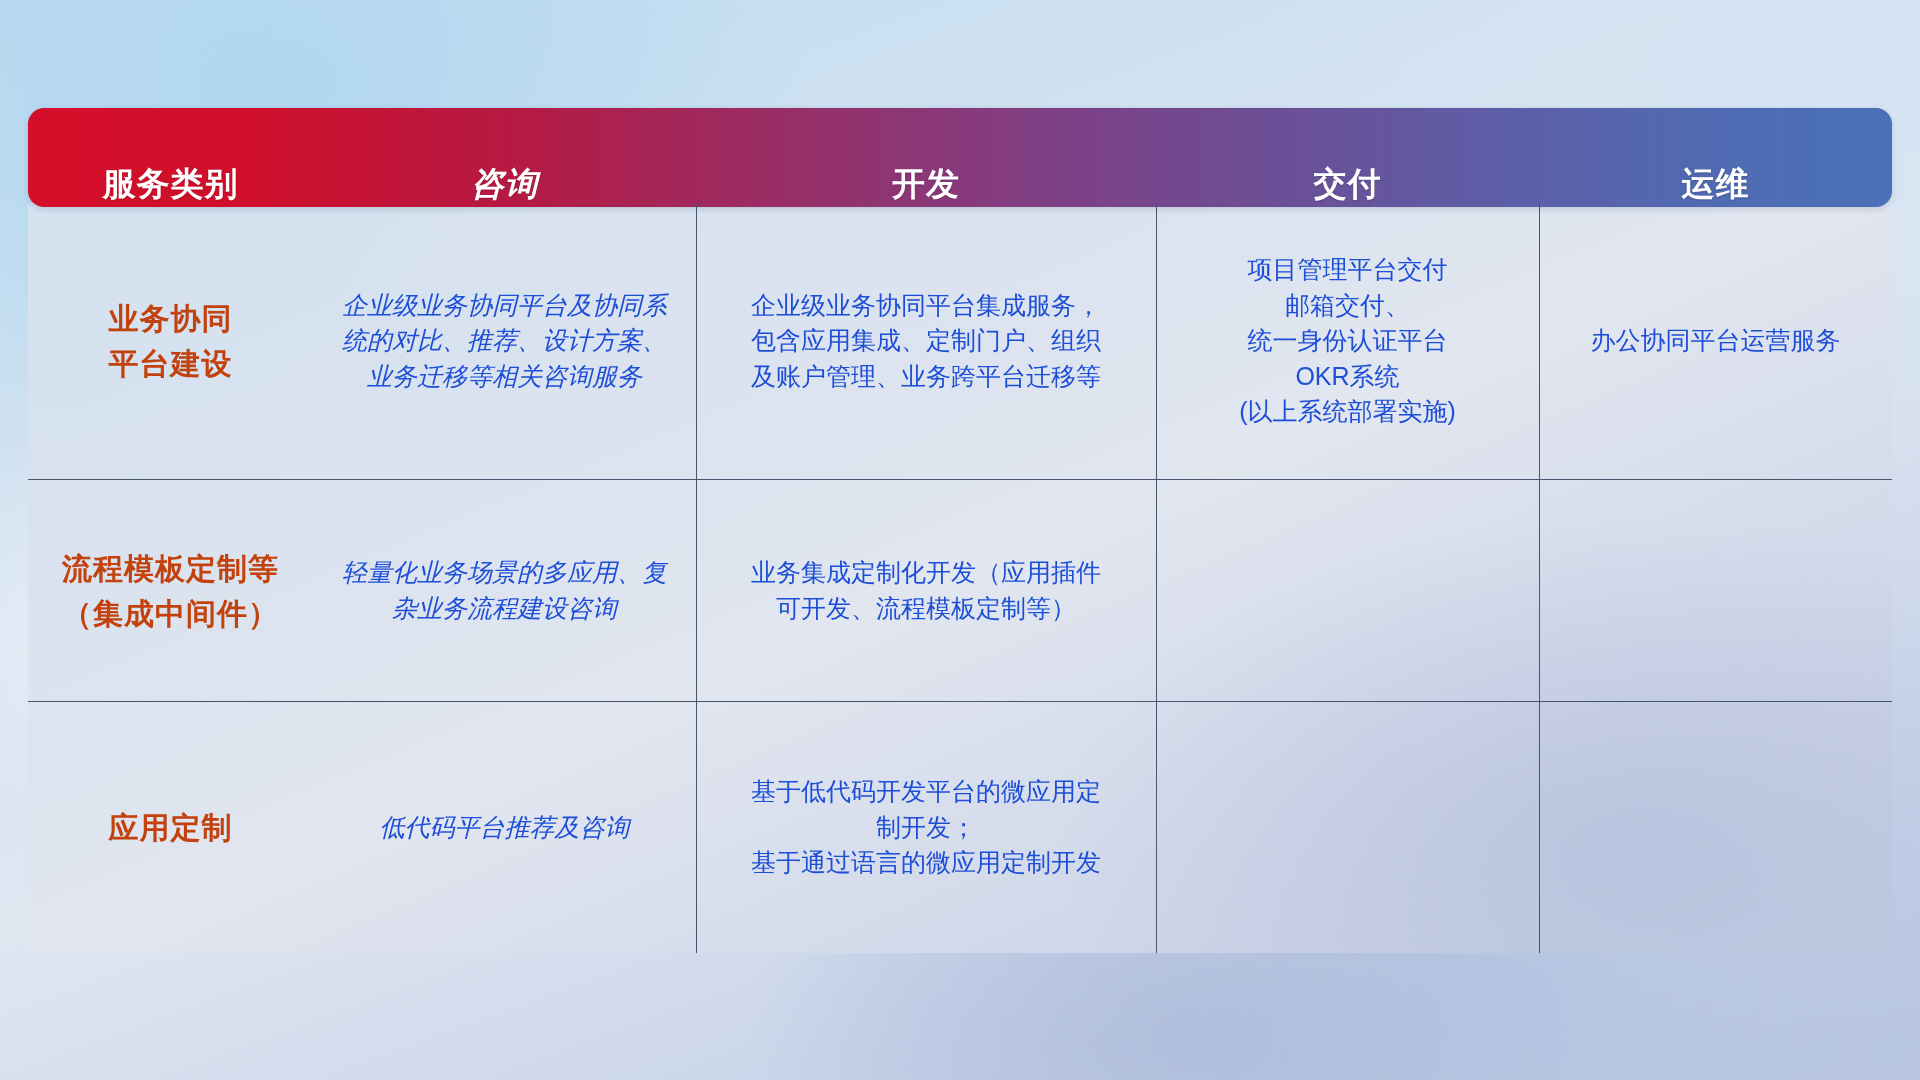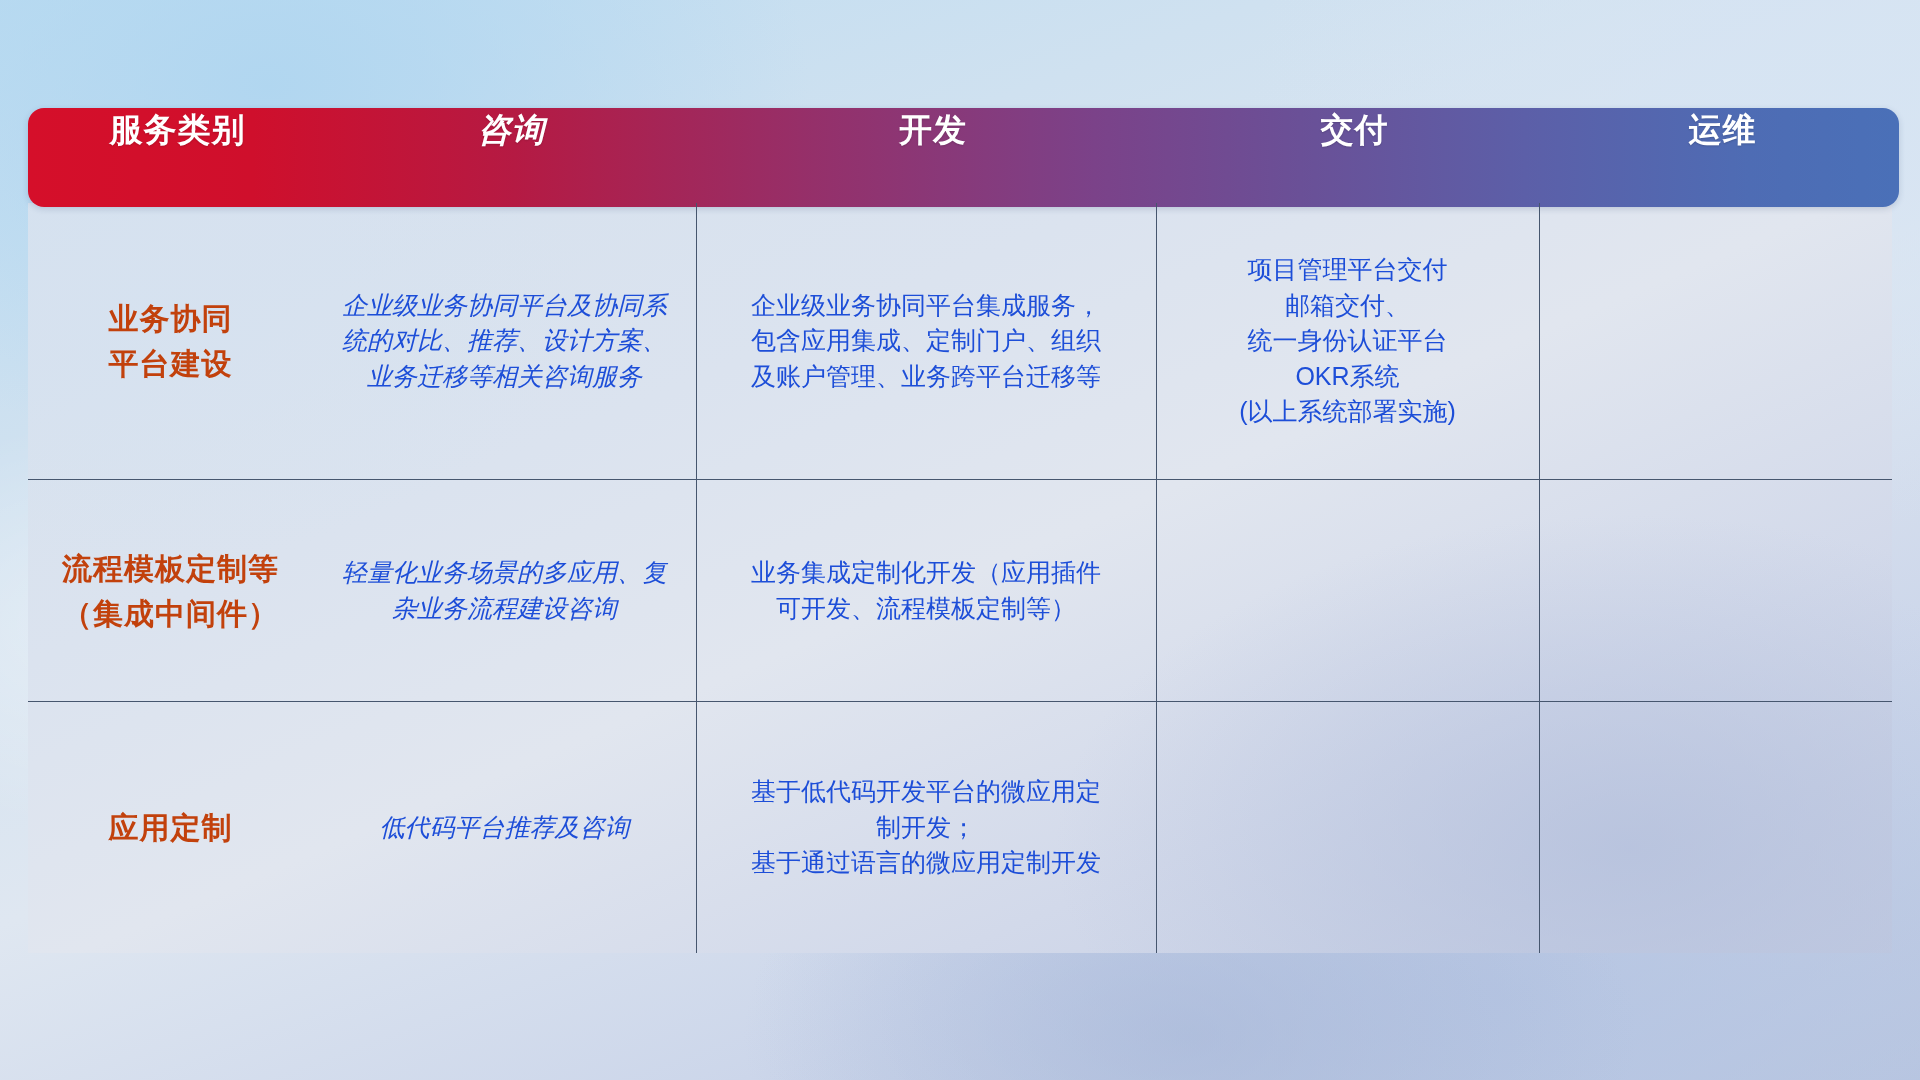--- a/index.html
+++ b/index.html
@@ -67,23 +67,22 @@
         #d50f2a 0%,
         #cf0f2c 12%,
         #b51a43 26%,
         #95306a 42%,
         #7b4289 57%,
         #6a5097 68%,
         #5c5fa8 80%,
         #4e6cb4 92%,
         #4a70b8 100%);
     display: flex;
-    align-items: flex-start;
+    align-items: flex-end;
     box-shadow: 0 2px 6px rgba(40,60,110,0.18);
-    padding-left: 7px;
   }
   .header-cell {
     color: #ffffff;
     font-size: 33px;
     font-weight: bold;
     text-align: center;
     letter-spacing: 1px;
     text-shadow: 0 1px 2px rgba(0,0,0,0.16);
     white-space: nowrap;
   }
@@ -176,20 +175,21 @@
 统的对比、推荐、设计方案、
 业务迁移等相关咨询服务</div>
       <div class="cell c2">企业级业务协同平台集成服务，
 包含应用集成、定制门户、组织
 及账户管理、业务跨平台迁移等</div>
       <div class="cell c3">项目管理平台交付
 邮箱交付、
 统一身份认证平台
 OKR系统
 (以上系统部署实施)</div>
+      <div class="cell c4">办公协同平台运营服务</div>
     </div>
 
     <div class="row row-2 row-sep">
       <div class="cell cell-cat c0">流程模板定制等
 （集成中间件）</div>
       <div class="cell c1">轻量化业务场景的多应用、复
 杂业务流程建设咨询</div>
       <div class="cell c2">业务集成定制化开发（应用插件
 可开发、流程模板定制等）</div>
       <div class="cell c3"></div>

